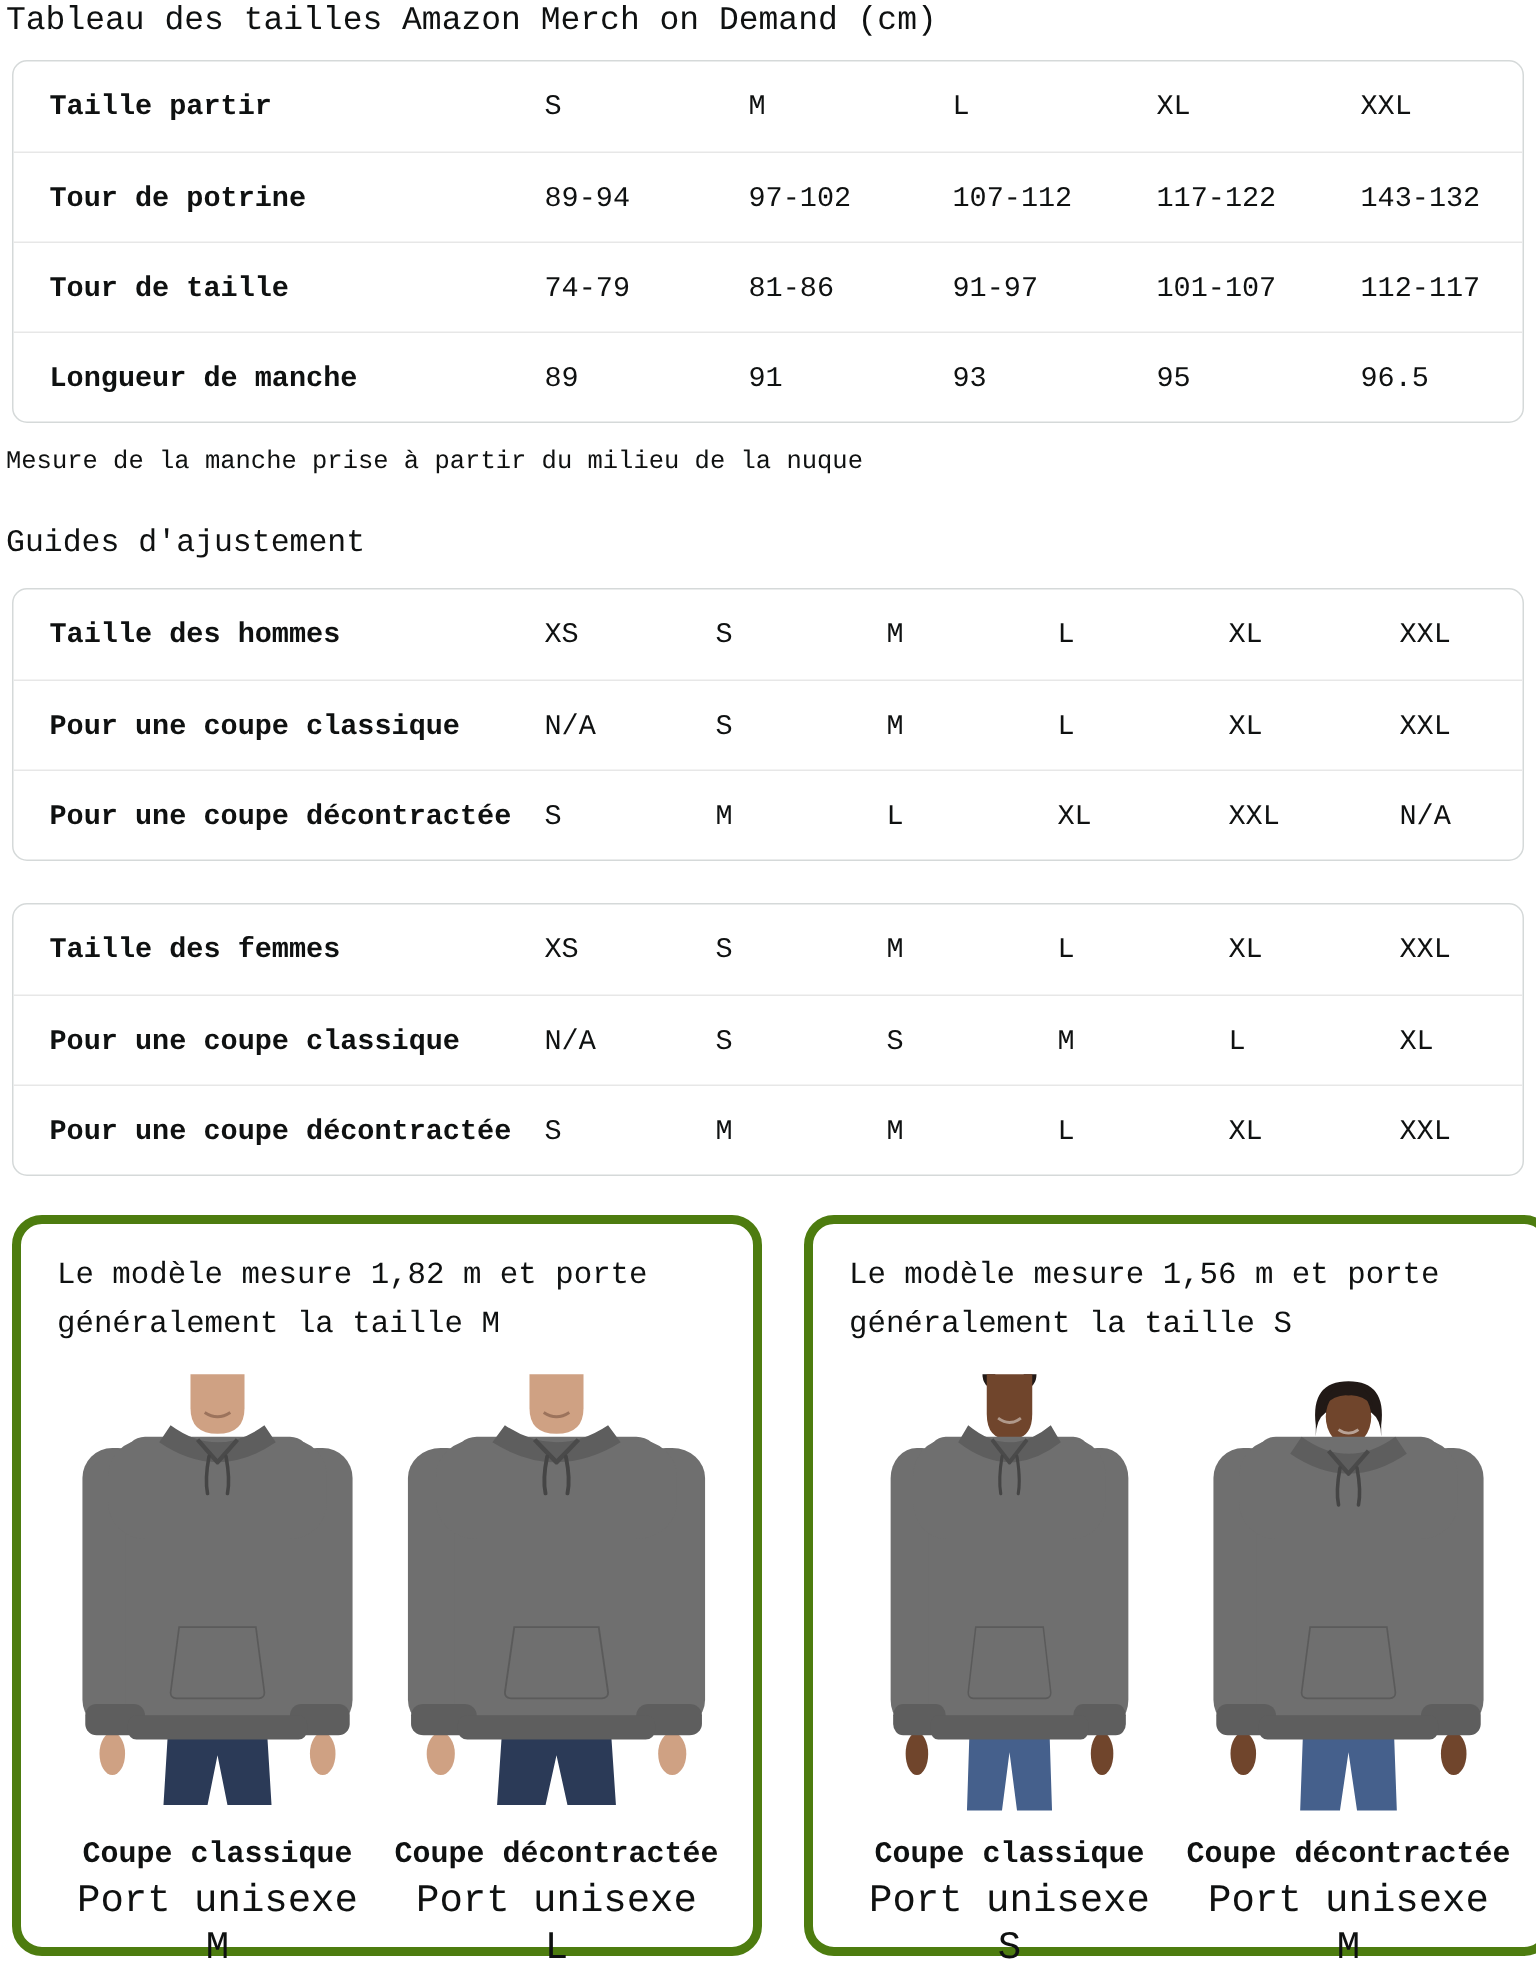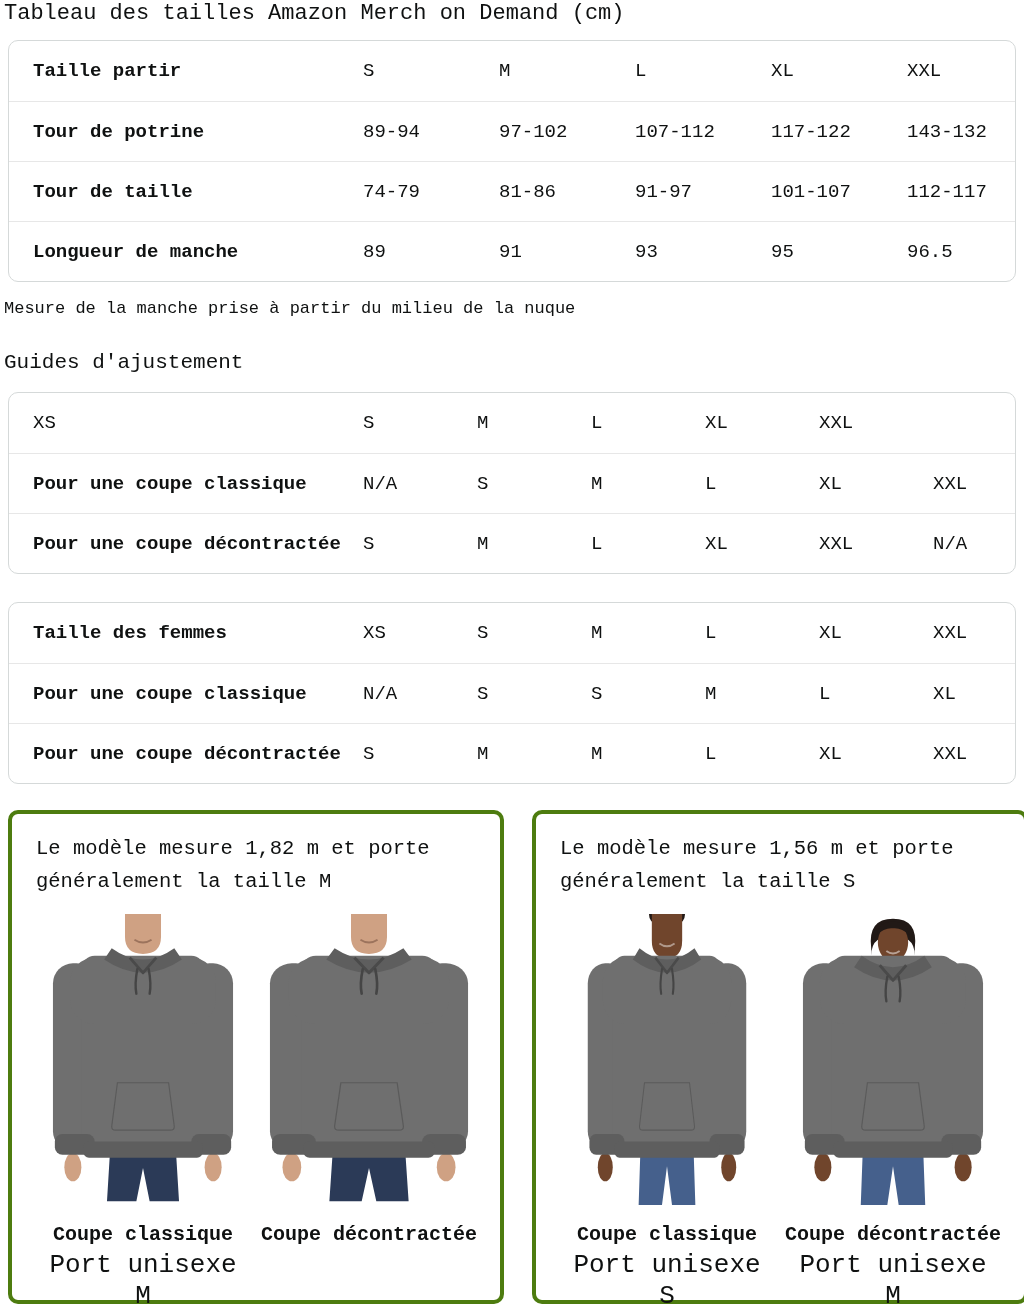--- a/index.html
+++ b/index.html
@@ -42,22 +42,22 @@
   .label { font-weight: 700; }
 
   .note { font-size: 17px; margin: 16px 0 0 -4px; line-height: 22px; }
   .h2   { font-size: 21px; font-weight: 400; margin: 30px 0 16px -4px; line-height: 26px; }
   .table.mt28 { margin-top: 28px; }
 
   .cards { display: flex; gap: 28px; margin-top: 26px; }
   .card {
     flex: 1;
     height: 494px;
-    border: 4px solid #4d7c0f;
-    border-radius: 10px;
+    border: 6px solid #4d7c0f;
+    border-radius: 20px;
     padding: 18px 22px 0 22px;
     background: #fff;
   }
   .desc { font-size: 20.5px; line-height: 33px; margin: 0 0 7px 2px; }
   .photos { display: flex; justify-content: center; gap: 8px; }
   .photo { width: 218px; height: 312px; background: #fff; }
   .photo svg { width: 100%; height: 100%; display: block; }
   .captions { display: flex; gap: 8px; margin-top: 2px; }
   .caption { width: 218px; text-align: center; }
   .fit { font-weight: 700; font-size: 20px; line-height: 31px; }
@@ -104,20 +104,21 @@
       <div class="cell">96.5</div>
     </div>
   </section>
 
   <p class="note">Mesure de la manche prise à partir du milieu de la nuque</p>
 
   <h2 class="h2">Guides d'ajustement</h2>
 
   <section class="table t6">
     <div class="trow">
+      <div class="cell label">Taille des hommes</div>
       <div class="cell">XS</div>
       <div class="cell">S</div>
       <div class="cell">M</div>
       <div class="cell">L</div>
       <div class="cell">XL</div>
       <div class="cell">XXL</div>
     </div>
     <div class="trow">
       <div class="cell label">Pour une coupe classique</div>
       <div class="cell">N/A</div>
@@ -224,20 +225,21 @@
             </svg>
           </div>
       </div>
       <div class="captions">
         <div class="caption">
           <div class="fit">Coupe classique</div>
           <div class="sz">Port unisexe M</div>
         </div>
         <div class="caption">
           <div class="fit">Coupe décontractée</div>
+          <div class="sz">Port unisexe L</div>
         </div>
       </div>
     </div>
 
     <div class="card">
       <p class="desc">Le modèle mesure 1,56 m et porte généralement la taille S</p>
       <div class="photos">
         <div class="photo">
             <svg viewBox="0 0 230 310" xmlns="http://www.w3.org/2000/svg">
               <path d="M96 0 h9 v11 q-9 -2 -9 -11 z" fill="#211916"></path>

